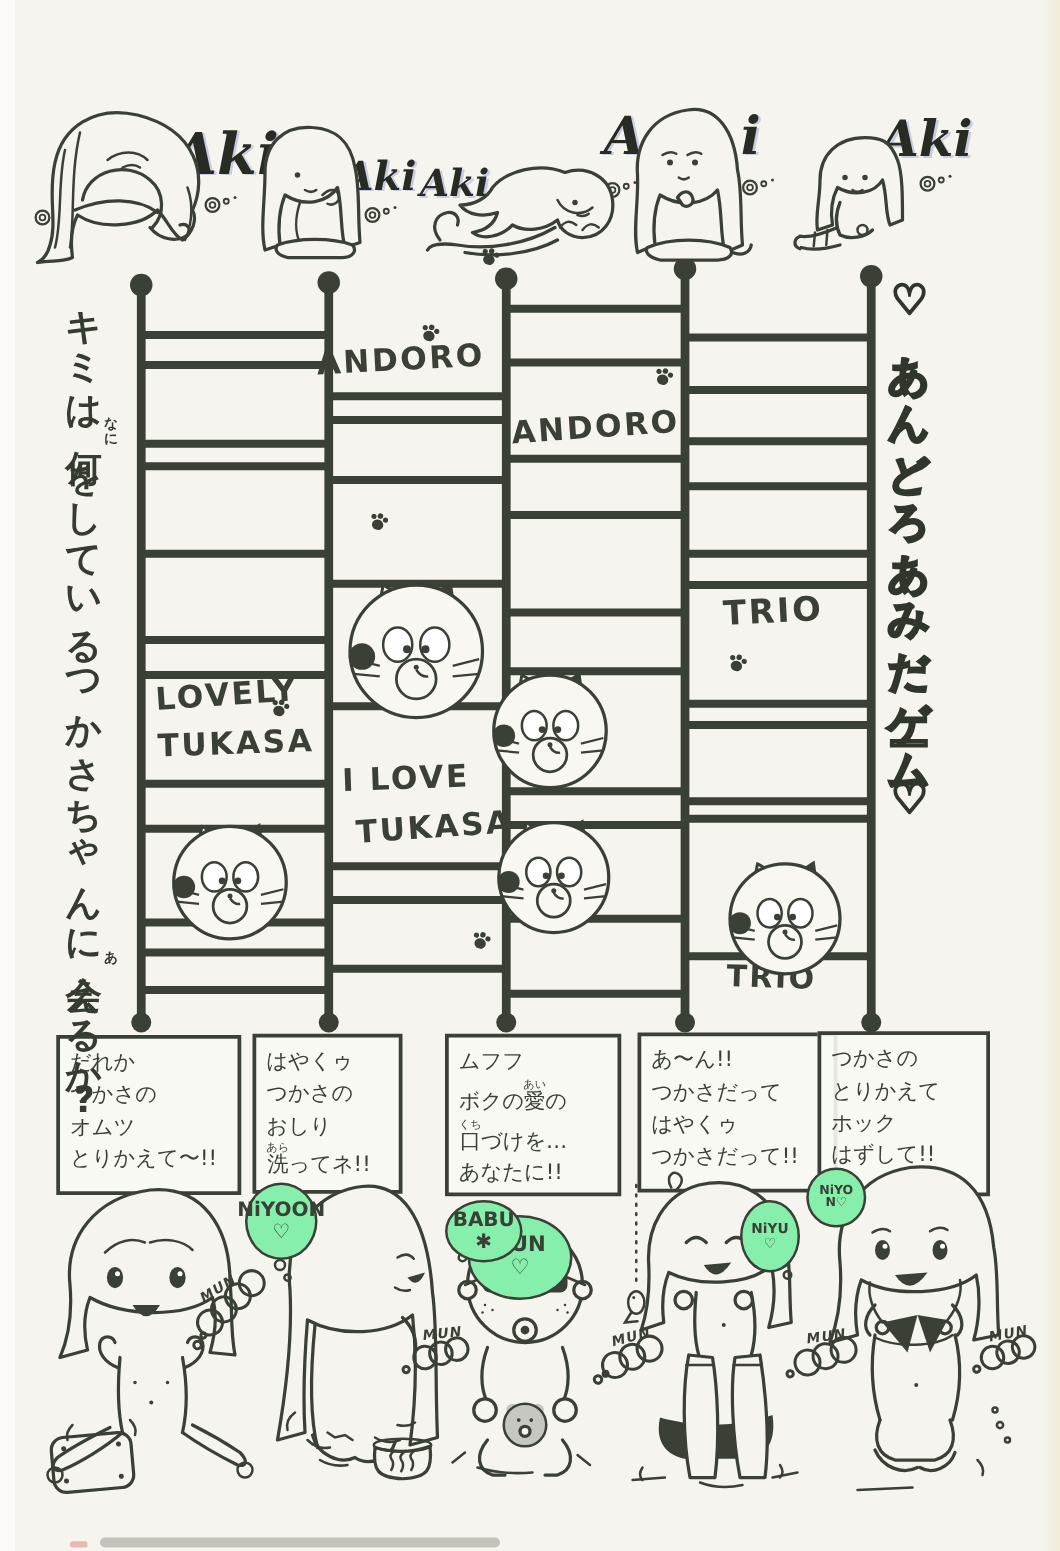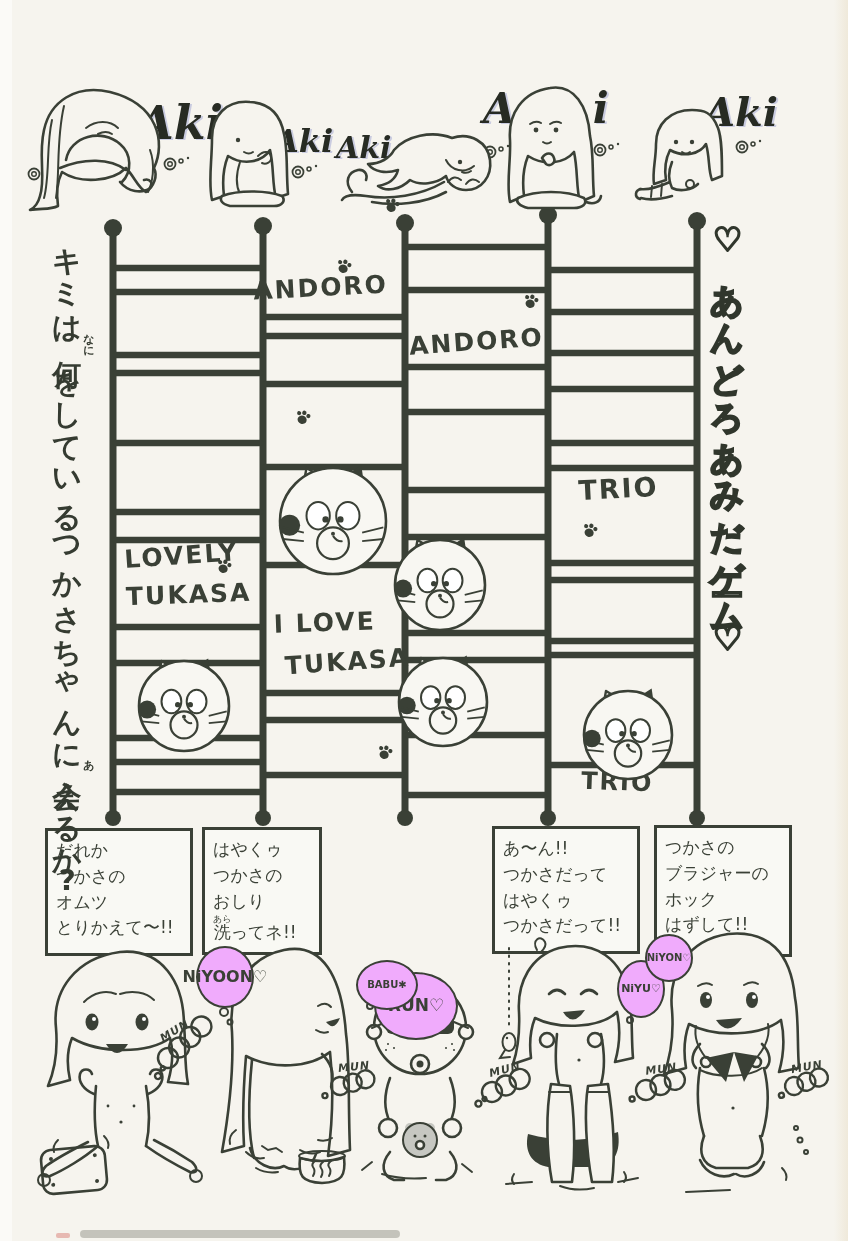--- a/index.html
+++ b/index.html
@@ -32,30 +32,30 @@
   .left-title rt { font-size:11px; font-weight:bold; }
   .right-title { position:absolute; left:704px; top:220px; writing-mode:vertical-rl; text-orientation:upright;
     font-size:33px; font-weight:bold; color:#fdfcf8; -webkit-text-stroke:2.2px #30362c; letter-spacing:2px; z-index:3; }
 
   .speech-box { position:absolute; border:3px solid var(--ink); background:rgba(250,249,244,.9);
     padding:7px 16px 4px 8px; font-size:17px; color:#3a4036; line-height:1.52; z-index:1; white-space:nowrap; }
   .speech-box rt { font-size:9px; }
   .b1 { left:45px;  top:828px; width:148px; height:128px; }
   .b2 { left:202px; top:827px; width:120px; height:128px; }
   .b3 { left:356px; top:827px; width:141px; height:130px; }
-  .b4 { left:492px; top:826px; width:148px; height:128px; }
+  .b4 { left:510px; top:826px; width:160px; height:128px; }
   .b5 { left:654px; top:825px; width:138px; height:132px; }
 
-  .bubble { position:absolute; border:2.5px solid var(--ink); border-radius:50%; background:#f0abfc;
-    display:flex; flex-direction:row; align-items:center; justify-content:center;
+  .bubble { position:absolute; border:2.5px solid var(--ink); border-radius:50%; background:#86efac;
+    display:flex; flex-direction:column; align-items:center; justify-content:center;
     font-weight:bold; color:var(--ink); z-index:3; line-height:1.05; text-align:center; }
   .bub1 { left:374px; top:972px; width:84px; height:68px; font-size:17px; }
   .bub2 { left:196px; top:946px; width:58px; height:62px; font-size:16px; }
-  .bub3 { left:356px; top:960px; width:62px; height:50px; font-size:10px; }
-  .bub4 { left:617px; top:960px; width:48px; height:58px; font-size:11px; }
+  .bub3 { left:356px; top:960px; width:62px; height:50px; font-size:16px; }
+  .bub4 { left:592px; top:960px; width:48px; height:58px; font-size:11px; }
   .bub5 { left:645px; top:934px; width:48px; height:48px; font-size:10px; }
 </style>
 </head>
 <body>
 
 <div class="page">
 
   <span class="sig s1">Aki</span>
   <span class="sig s2">Aki</span>
   <span class="sig s3">Aki</span>
@@ -67,29 +67,35 @@
     <div>つかさの</div>
     <div>オムツ</div>
     <div>とりかえて〜!!</div>
   </div>
   <div class="speech-box b2">
     <div>はやくゥ</div>
     <div>つかさの</div>
     <div>おしり</div>
     <div><ruby>洗<rt>あら</rt></ruby>ってネ!!</div>
   </div>
+  <div class="speech-box b3">
+    <div>ムフフ</div>
+    <div>ボクの<ruby>愛<rt>あい</rt></ruby>の</div>
+    <div><ruby>口<rt>くち</rt></ruby>づけを…</div>
+    <div>あなたに!!</div>
+  </div>
   <div class="speech-box b4">
     <div>あ〜ん!!</div>
     <div>つかさだって</div>
     <div>はやくゥ</div>
     <div>つかさだって!!</div>
   </div>
   <div class="speech-box b5">
     <div>つかさの</div>
-    <div>ブラジャーの</div>
+    <div>とりかえて</div>
     <div>ホック</div>
     <div>はずして!!</div>
   </div>
 
   <svg class="scene" width="848" height="1241" viewBox="0 0 848 1241">
     <g>
         <line x1="113" y1="228" x2="113" y2="825" stroke="#3a4036" stroke-width="7"></line>
         <circle cx="113" cy="228" r="9" fill="#3a4036"></circle>
         <circle cx="113" cy="818" r="8" fill="#3a4036"></circle>
         <line x1="263" y1="226" x2="263" y2="825" stroke="#3a4036" stroke-width="7"></line>

